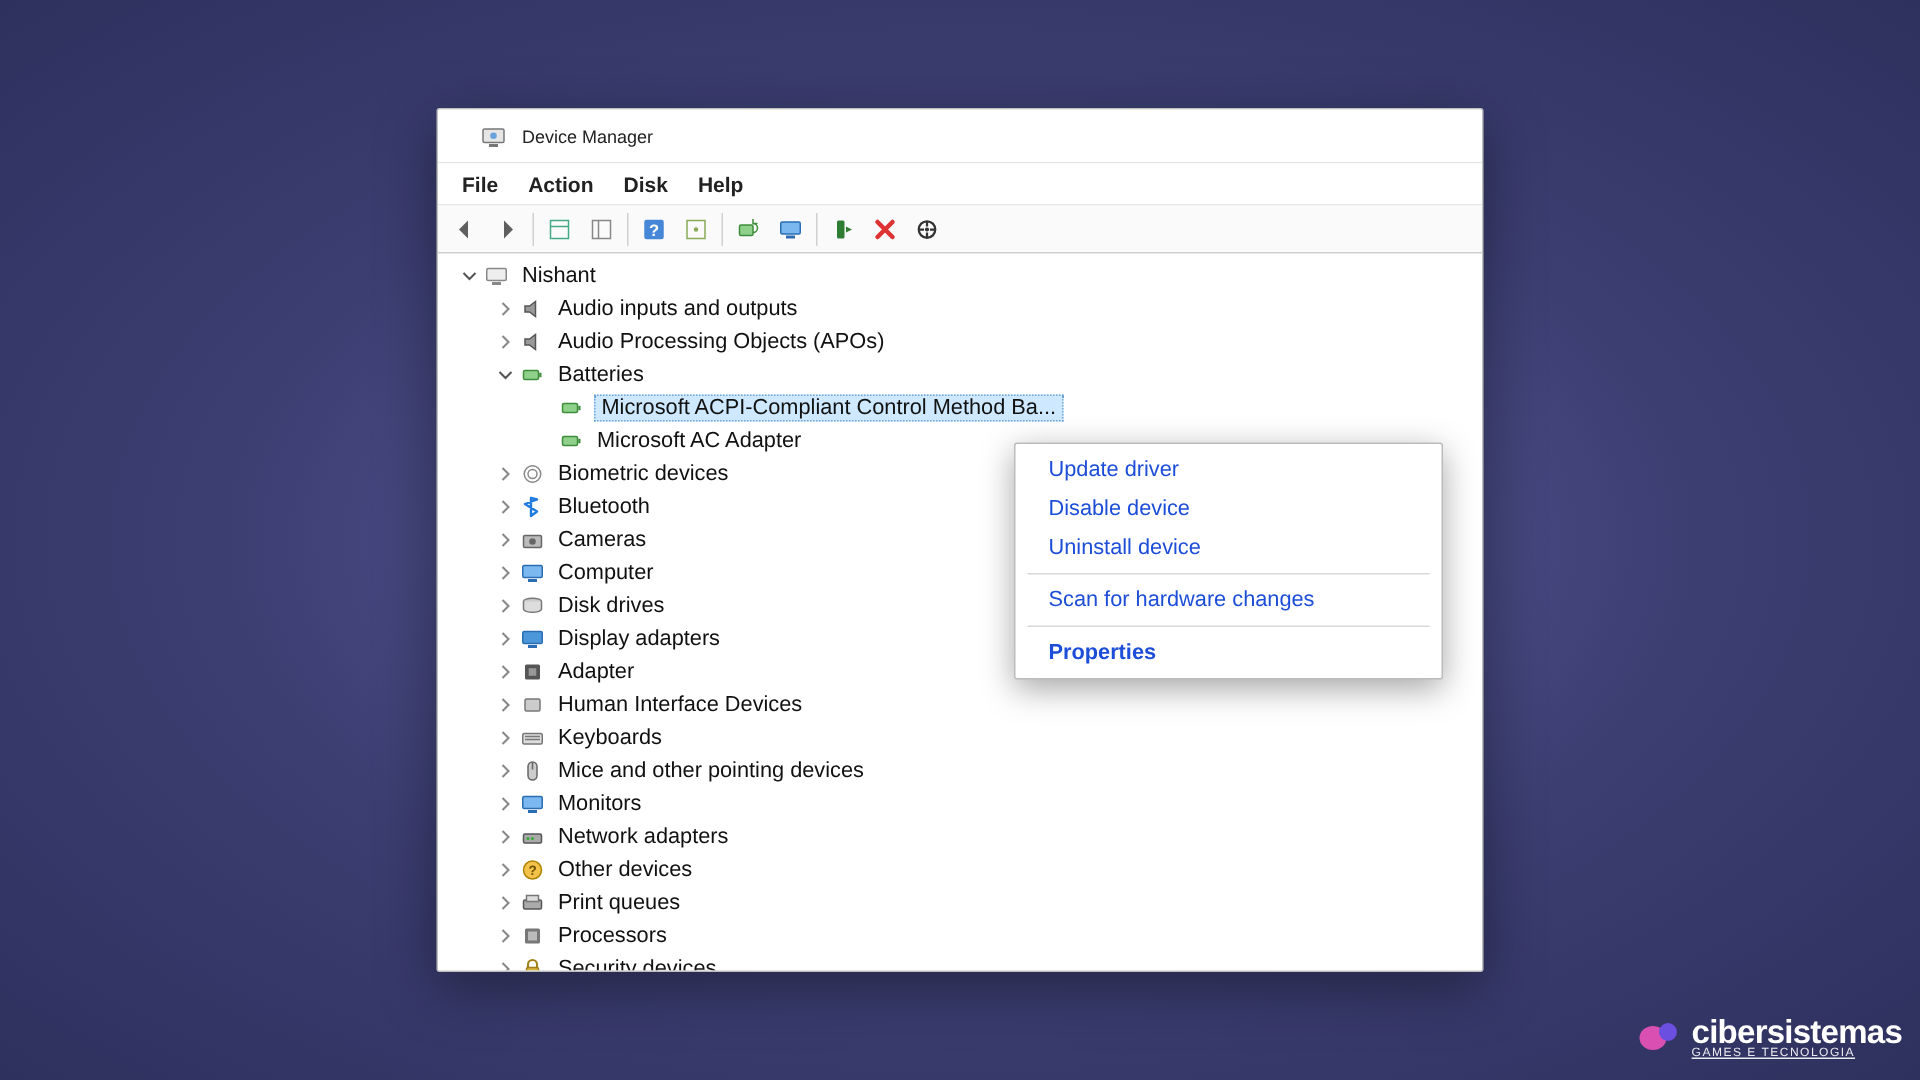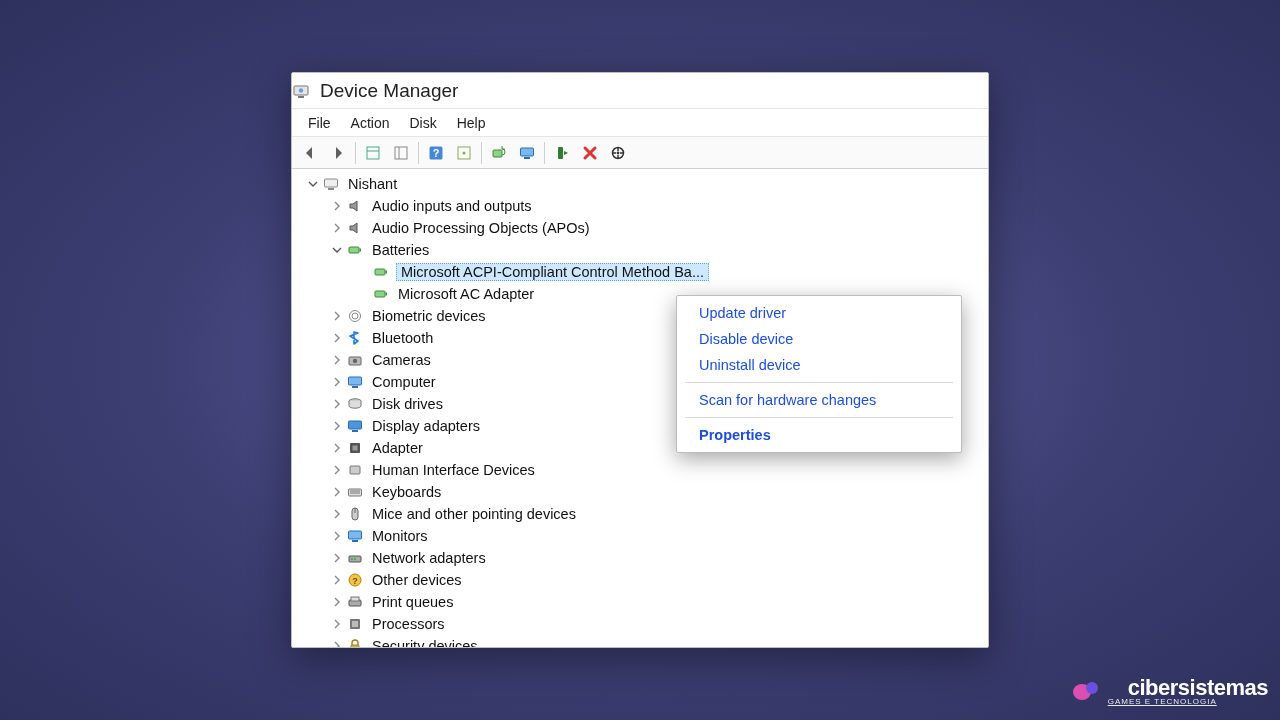--- a/index.html
+++ b/index.html
@@ -11,31 +11,31 @@
   }
   .window {
     position: absolute; left: 291px; top: 72px; width: 698px; height: 576px;
     background: #ffffff; border: 1px solid #bfbfbf; border-radius: 2px;
     box-shadow: 0 10px 40px rgba(0,0,0,0.4);
     overflow: hidden;
     display: flex; flex-direction: column;
   }
   .titlebar {
     display: flex; align-items: center; height: 36px;
-    padding: 0 0; background: #ffffff; border-bottom: 1px solid #e5e5e5;
-    font-size: 19px; color: #222; text-align: center;
+    padding: 0 28px; background: #ffffff; border-bottom: 1px solid #e5e5e5;
+    font-size: 12px; color: #222; text-align: center;
   }
   .title-icon {
     width: 18px; height: 18px; margin-right: 10px;
     display: inline-flex; align-items: center; justify-content: center;
   }
   .menubar {
     display: flex; align-items: center; height: 28px;
     padding: 0 6px; background: #ffffff; border-bottom: 1px solid #e5e5e5;
-    font-size: 14px; color: #222;
+    font-size: 14px; color: #222; font-weight: bold;
   }
   .menubar span { padding: 2px 10px; cursor: default; }
   .toolbar {
     display: flex; align-items: center; height: 32px;
     padding: 2px 4px; background: #fafafa; border-bottom: 1px solid #d0d0d0;
   }
   .tb-btn {
     width: 26px; height: 26px; margin: 0 1px;
     display: inline-flex; align-items: center; justify-content: center;
     border: 1px solid transparent; border-radius: 2px;
@@ -70,21 +70,21 @@
     padding: 4px 0; font-size: 14.5px; color: #1d4ed8;
   }
   .context-menu .item { padding: 5px 22px; cursor: default; }
   .context-menu .sep { height: 1px; background: #d8d8d8; margin: 4px 8px; }
   .context-menu .bold { font-weight: 700; }
   .watermark {
     position: absolute; right: 12px; bottom: 14px;
     display: flex; align-items: center; gap: 8px;
     color: #fff;
   }
-  .watermark .text { font-size: 22px; font-weight: 800; letter-spacing: -0.5px; margin-left: 20px; }
+  .watermark .text { font-size: 22px; font-weight: 800; letter-spacing: -0.5px; }
   .watermark .sub { font-size: 8px; letter-spacing: 1px; opacity: .9; display:block; margin-top:-4px;text-decoration:underline;}
   .blob { width: 28px; height: 22px; position: relative; }
   svg { display: block; }
 </style>
 </head>
 <body>
 
 <div class="window">
 
   <div class="titlebar">

